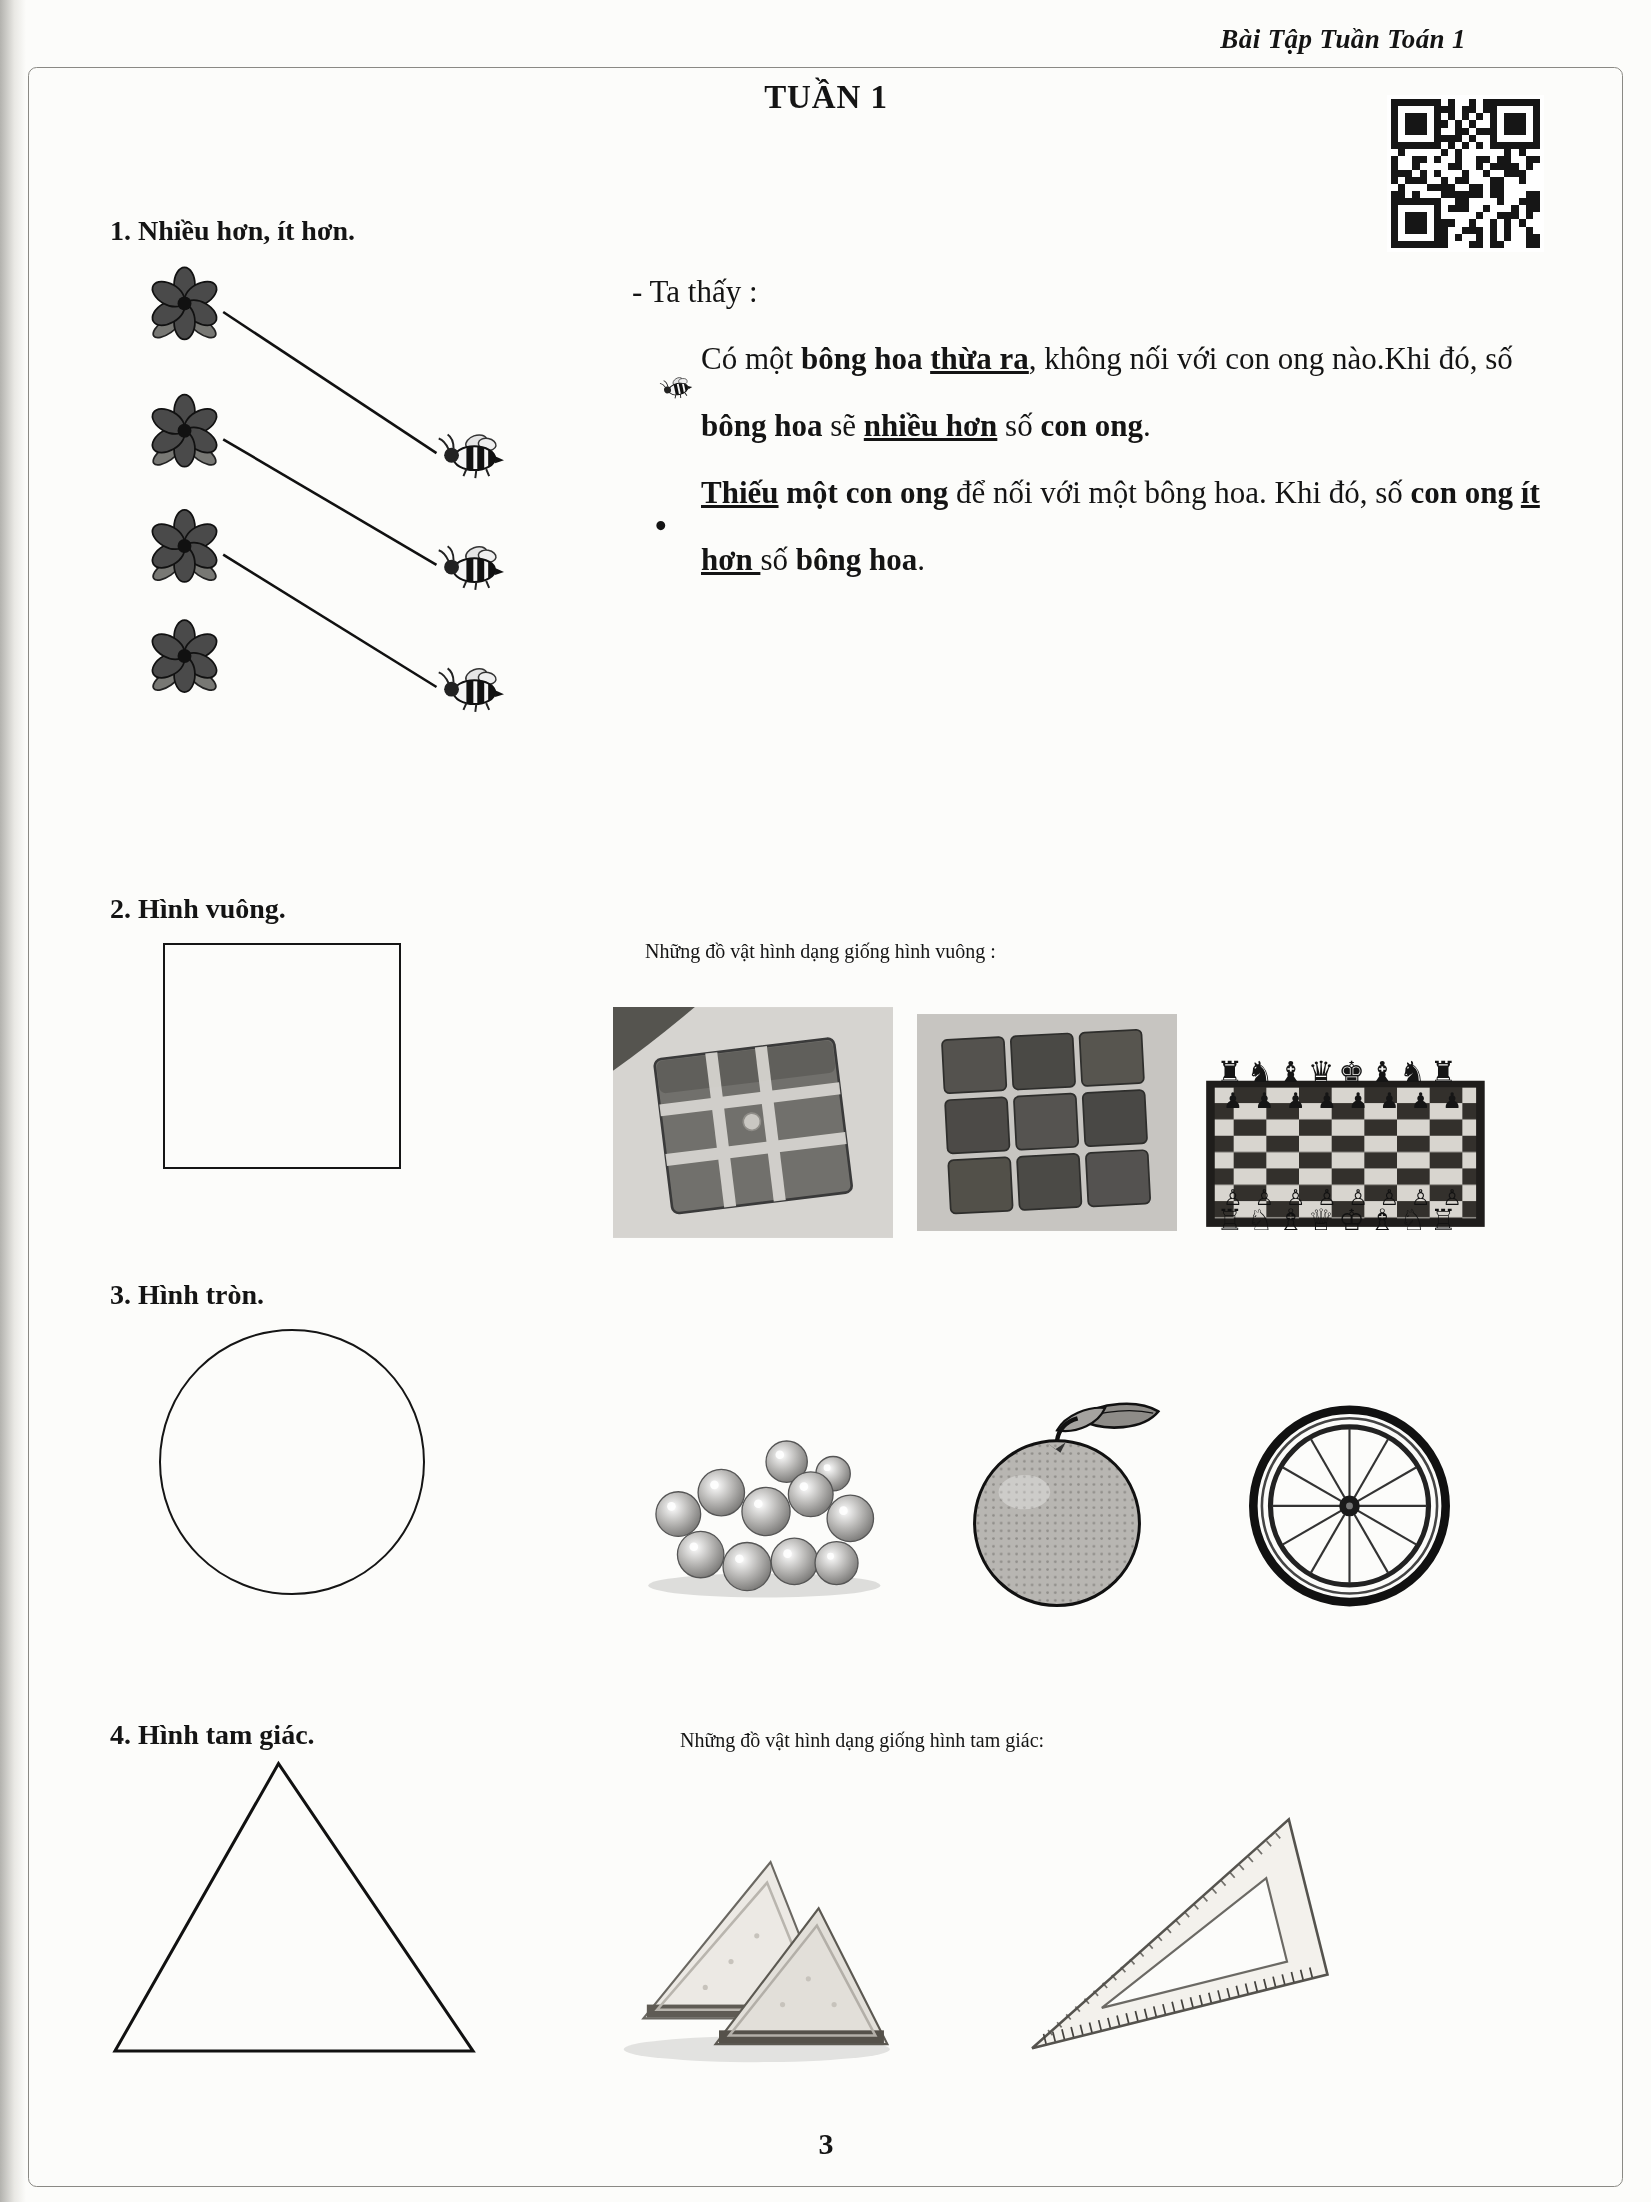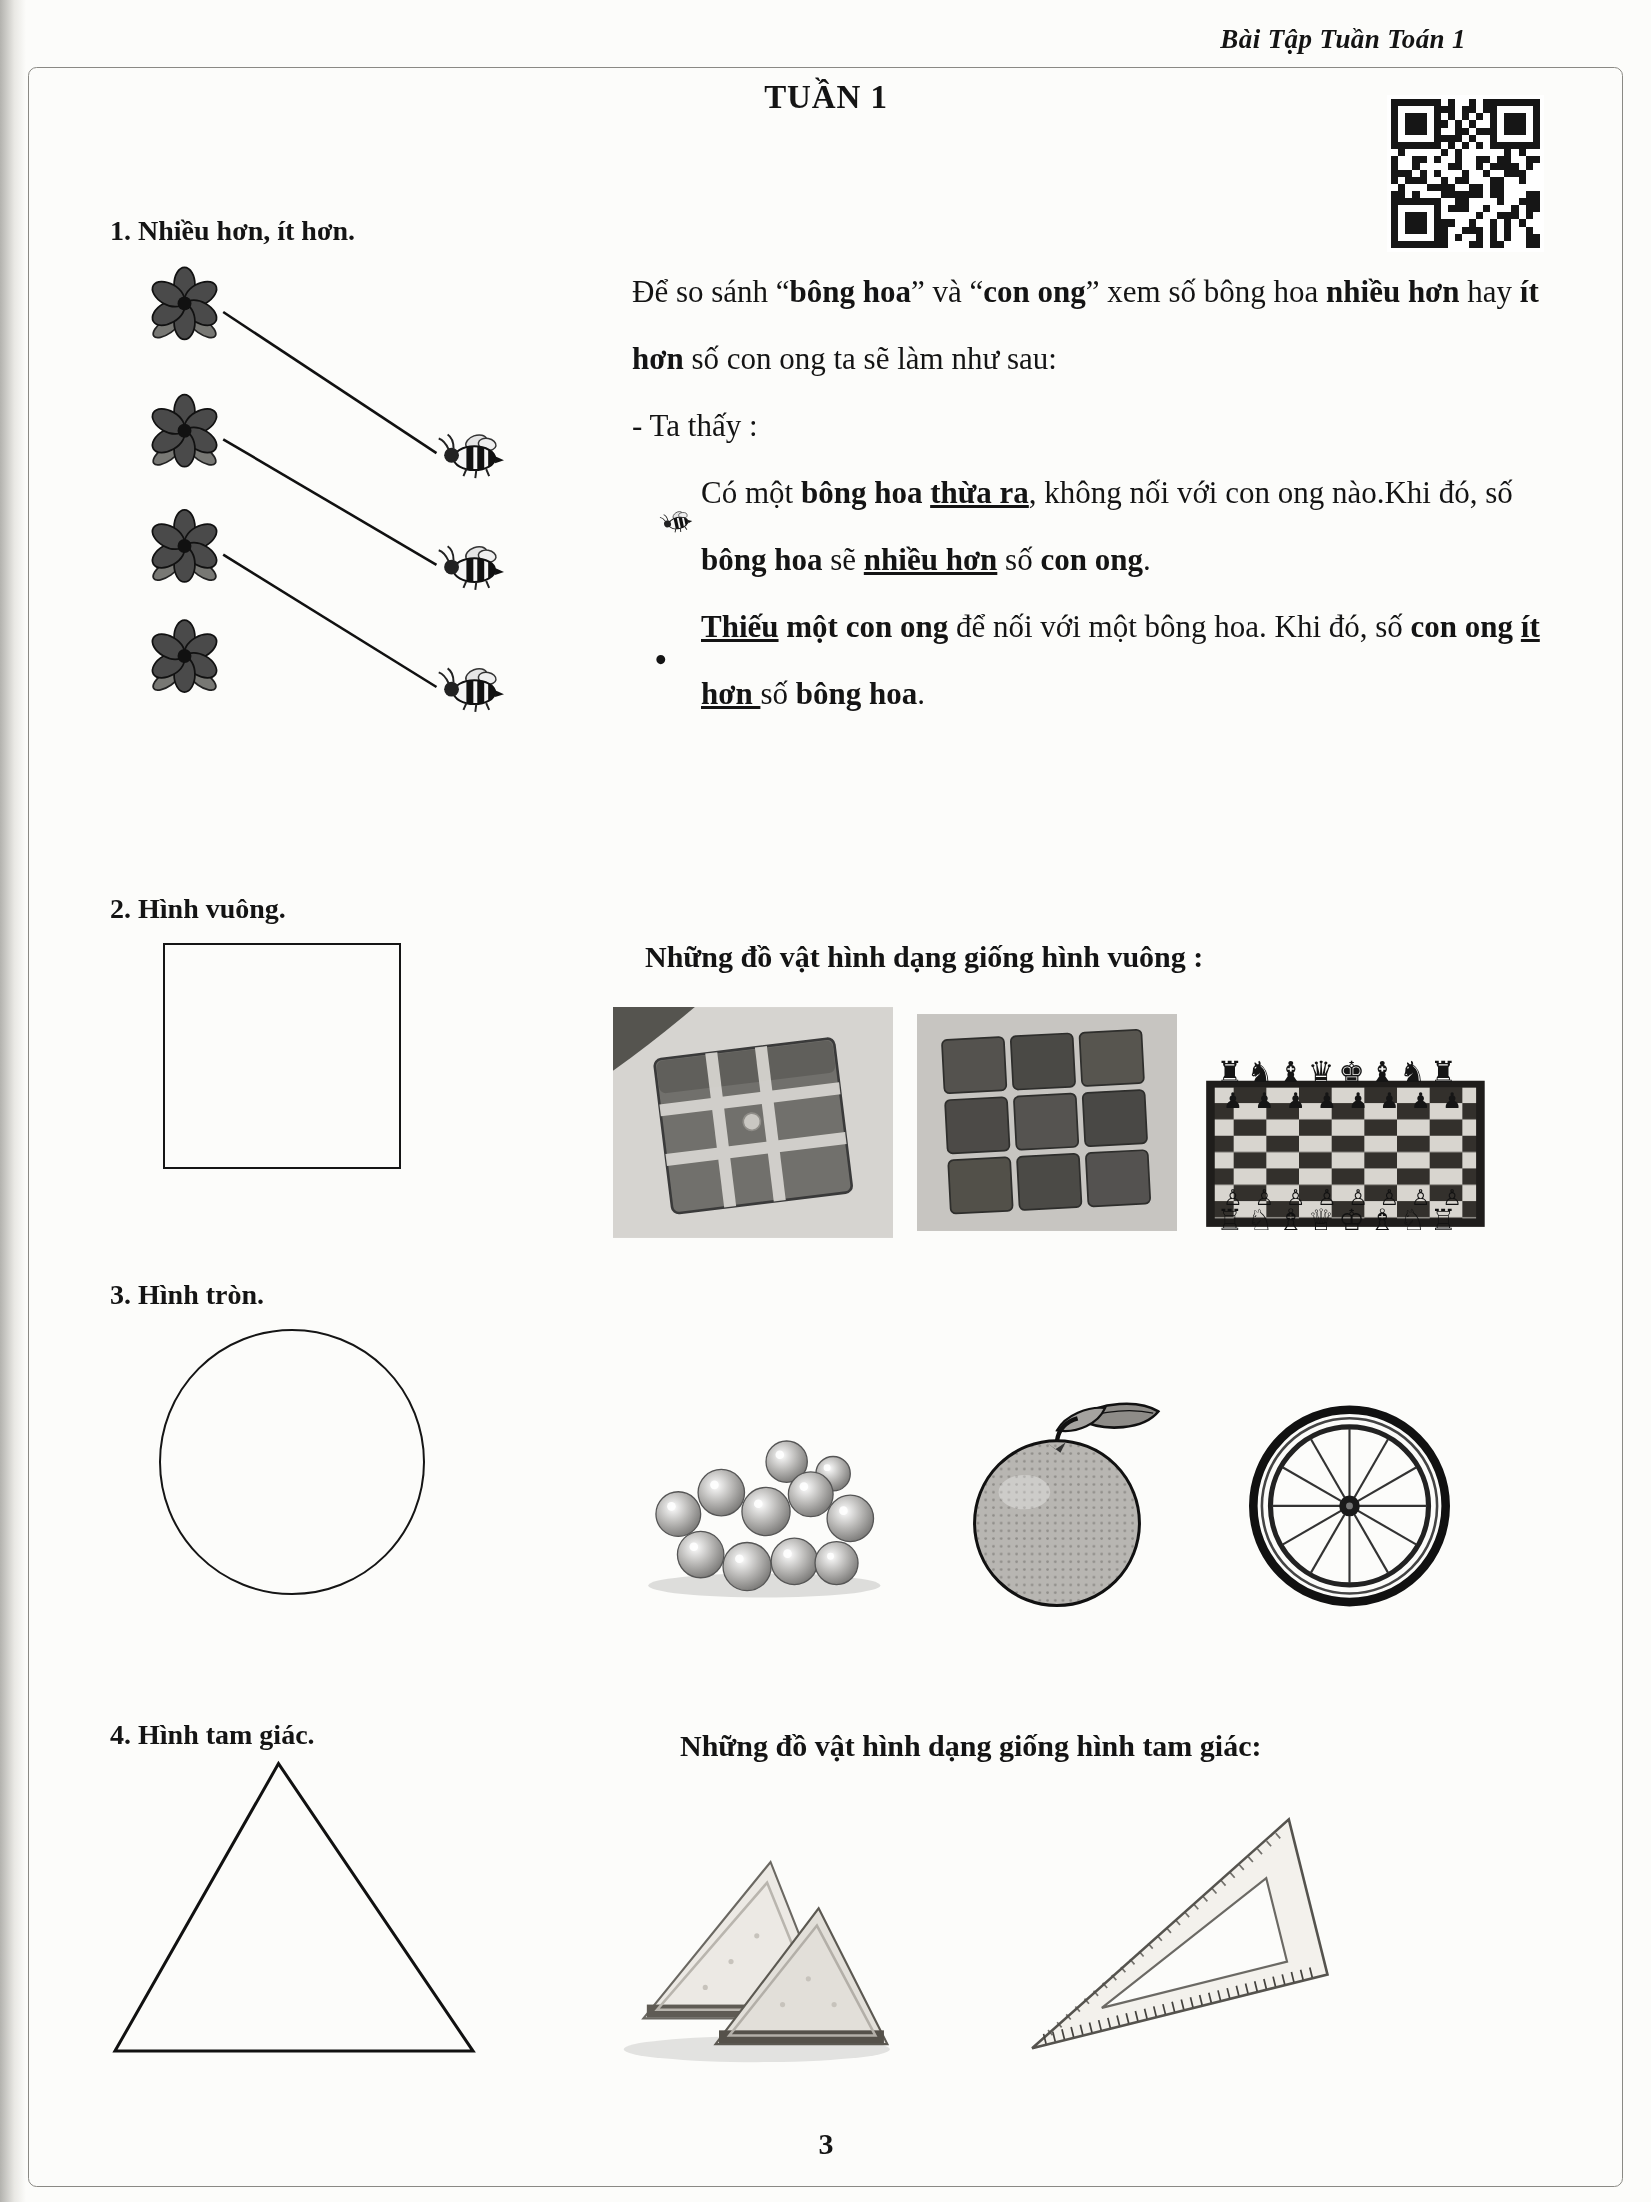--- a/index.html
+++ b/index.html
@@ -58,21 +58,21 @@
   .square-shape{
     position:absolute; left:163px; top:943px; width:234px; height:222px;
     border:2.6px solid #151515; background:transparent;
   }
   .circle-shape{
     position:absolute; left:159px; top:1329px; width:262px; height:262px;
     border:2.6px solid #151515; border-radius:50%;
   }
   .triangle-shape{ position:absolute; left:108px; top:1755px; }
 
-  .caption{ position:absolute; font-size:30px;font-weight:bold; }
+  .caption{ position:absolute; font-size:20px; }
   #caption2{ left:645px; top:940px; }
   #caption3{ left:656px; top:1319px; }
   #caption4{ left:680px; top:1729px; }
 
   .photo-row{ position:absolute; display:flex; align-items:center; }
   #row2{ left:613px; top:1005px; gap:24px; }
   #row3{ left:618px; top:1396px; gap:26px; }
   #row4{ left:602px; top:1807px; gap:82px; }
   .photo{ display:block; }
 
@@ -583,21 +583,20 @@
       <use href="#flower" transform="translate(75,196) scale(1.35)"></use>
       <use href="#flower" transform="translate(75,330) scale(1.35)"></use>
       <use href="#flower" transform="translate(75,458) scale(1.35)"></use>
       <use href="#bee" transform="translate(412,228) scale(1.15)"></use>
       <use href="#bee" transform="translate(412,358) scale(1.15)"></use>
       <use href="#bee" transform="translate(412,500) scale(1.15)"></use>
     </svg>
   </div>
 
   <div class="kb-text">
-    <p><span>Để so sánh “</span><span style="font-weight: bold;">bông hoa</span><span>” và “</span><span style="font-weight: bold;">con ong</span><span>” xem số bông hoa </span><span style="font-weight: bold;">nhiều hơn</span><span> hay </span><span style="font-weight: bold;">ít hơn</span><span> số con ong ta sẽ làm như sau:</span></p>
     <p><span>- Ta thấy :</span></p>
     <div class="bullet">
       <span class="marker">
         <svg width="45" height="34" viewBox="0 0 52 40">
             <use href="#bee" transform="translate(27,20) scale(0.55) rotate(-12)"></use>
           </svg>
       </span>
       <span class="btext"><span>Có một </span><span style="font-weight: bold;">bông hoa</span><span> </span><span style="font-weight: bold; text-decoration: underline;">thừa ra</span><span>, không nối với con ong nào.Khi đó, số </span><span style="font-weight: bold;">bông hoa</span><span> sẽ </span><span style="font-weight: bold; text-decoration: underline;">nhiều hơn</span><span> số </span><span style="font-weight: bold;">con ong</span><span>.</span></span>
     </div>
     <div class="bullet">

